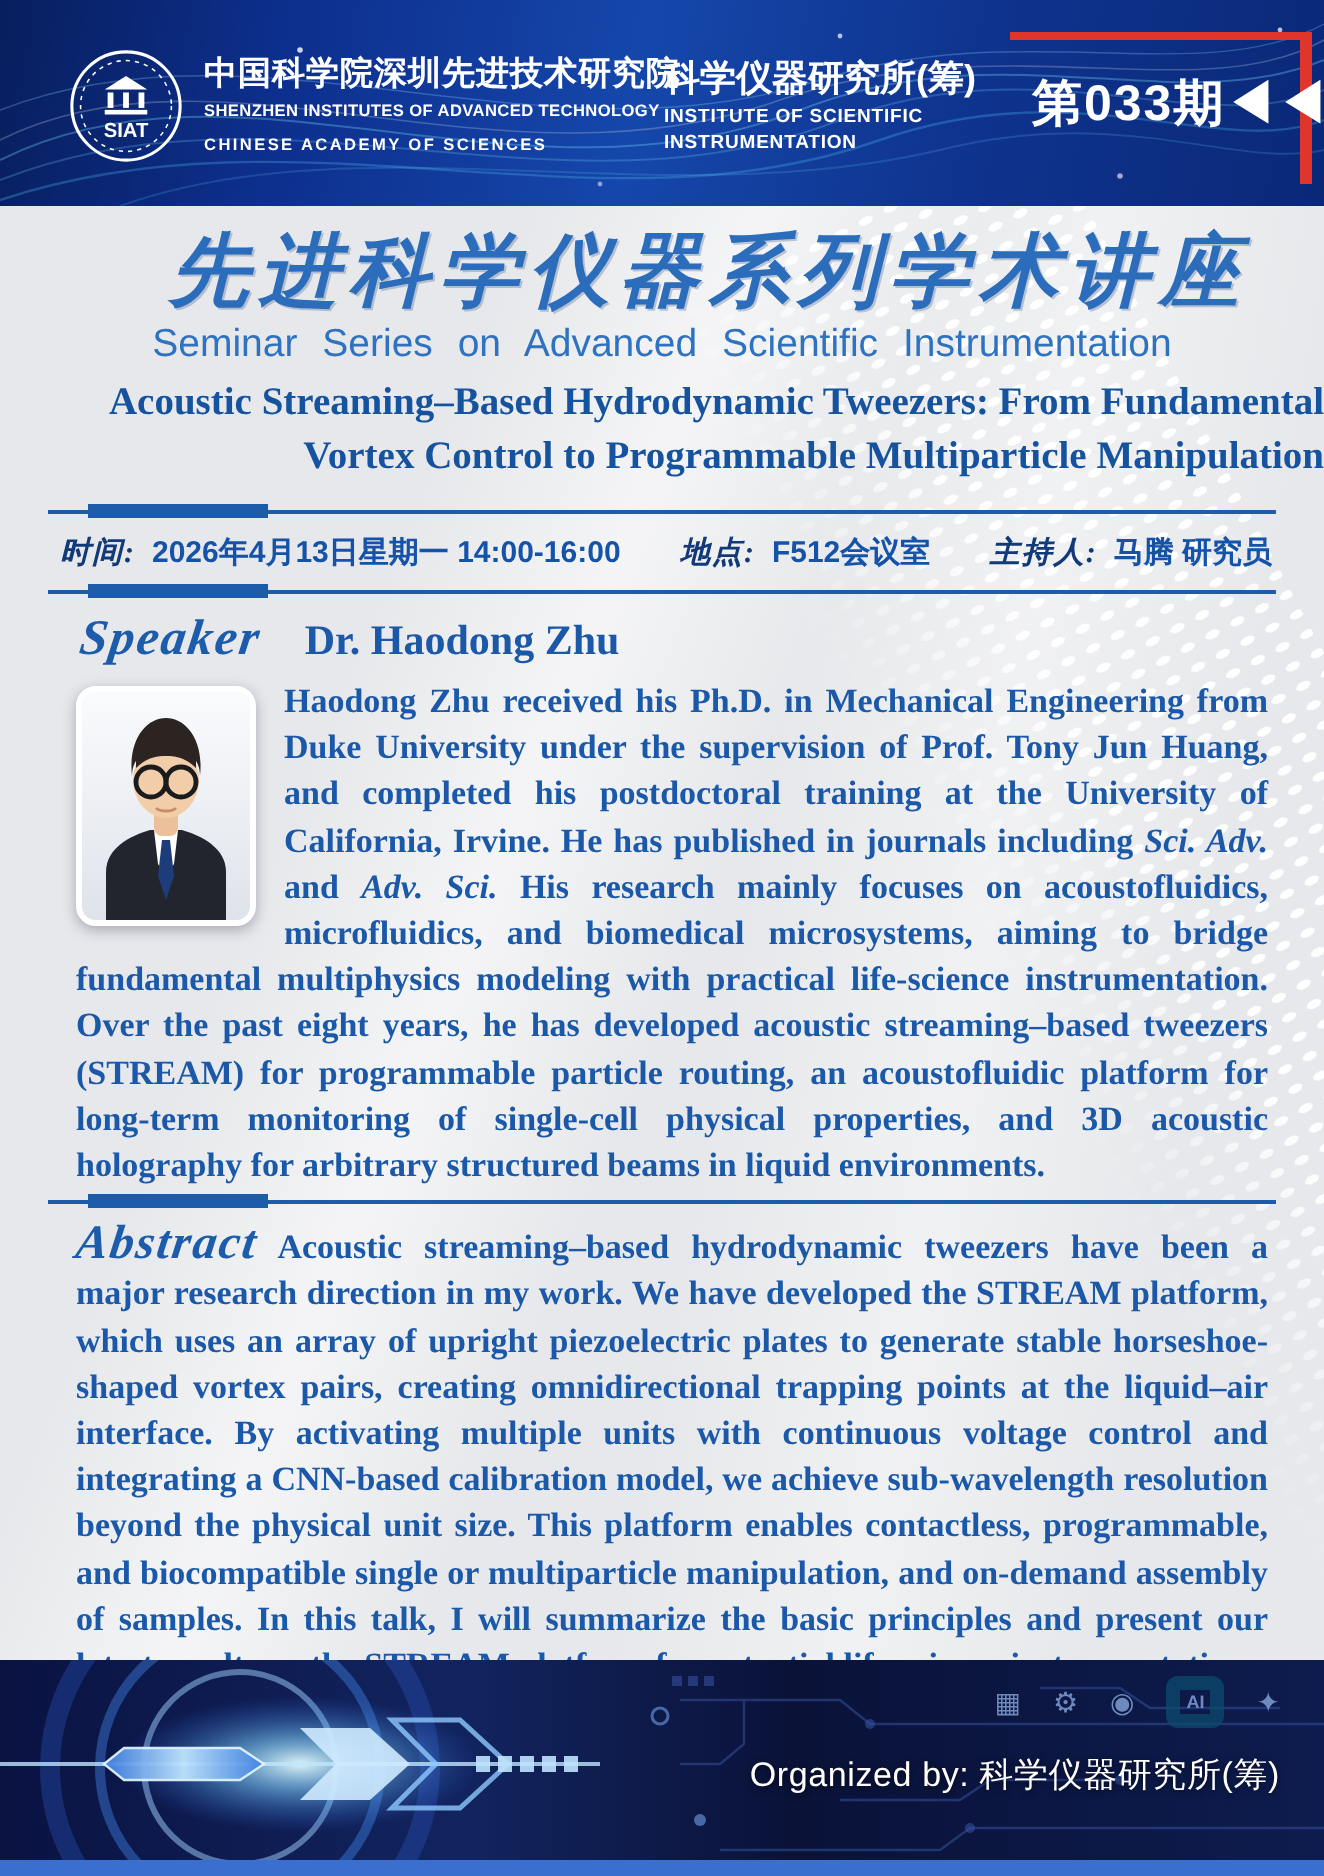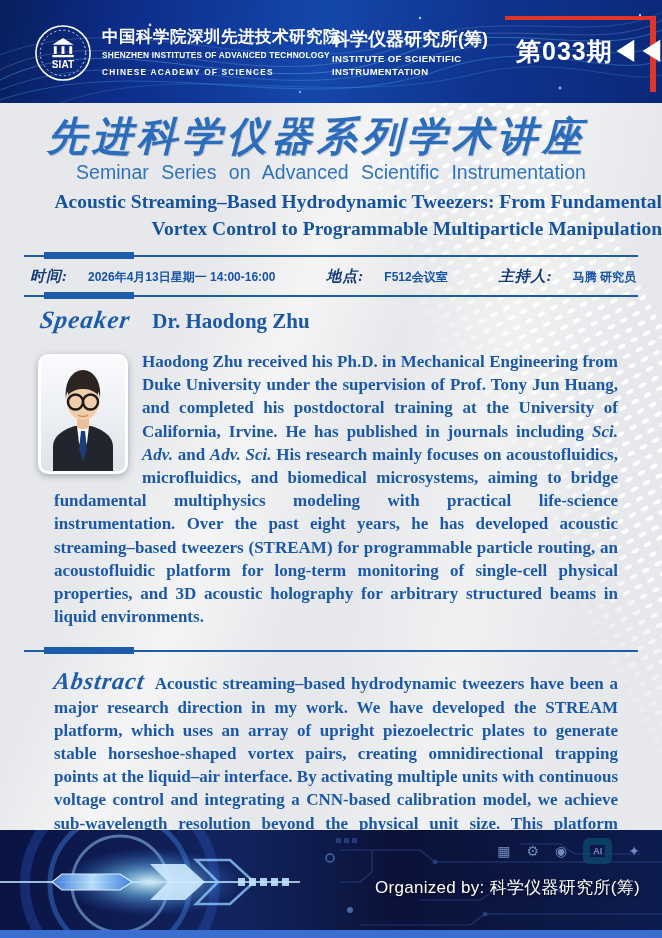--- a/index.html
+++ b/index.html
@@ -48,21 +48,21 @@
     position:absolute;top:-40px;bottom:-40px;right:-60px;width:220px;z-index:0;
     background-image:radial-gradient(6px 3.2px at 7px 5px,rgba(255,255,255,.95) 62%,rgba(255,255,255,0) 66%);
     background-size:14px 11px;
     transform:rotate(-28deg);
     -webkit-mask-image:linear-gradient(to left,#000 55%,transparent 100%);
     mask-image:linear-gradient(to left,#000 55%,transparent 100%);
     pointer-events:none;
   }
   .body-inner{position:relative;z-index:1;}
   .cn-title{
-    margin:0;text-align:left;font-size:40px;line-height:48px;font-weight:bold;font-style:italic;
+    margin:0;text-align:center;font-size:40px;line-height:48px;font-weight:bold;font-style:italic;
     color:#2b6cbb;letter-spacing:5px;text-shadow:1px 1px 0 rgba(20,60,120,.25);padding-left:47px;
   }
   .en-series{
     text-align:center;font-size:19.5px;line-height:22px;color:#2f73c0;word-spacing:7px;margin-top:1px;
   }
   .en-title{
     text-align:right;font-family:"Liberation Serif",serif;font-weight:bold;
     font-size:19.5px;line-height:27px;color:#16539e;margin-top:5px;
   }
   .divider{position:relative;height:7px;margin:0 24px;}
@@ -72,38 +72,38 @@
   .d2{margin-top:6px;}
   .d3{margin-top:3px;}
   .info-row{
     display:flex;align-items:baseline;justify-content:space-between;
     margin:8px 26px 0 30px;white-space:nowrap;
   }
   .info-label{
     font-family:"Liberation Serif",serif;font-style:italic;font-weight:bold;
     font-size:15px;color:#123a78;letter-spacing:1px;
   }
-  .info-value{font-size:12px;font-weight:bold;color:#1453a8;margin-left:20px;}
+  .info-value{font-size:15px;font-weight:bold;color:#1453a8;margin-left:8px;}
   .speaker-row{display:flex;align-items:baseline;margin:7px 30px 0 40px;}
   .script-word{
     display:inline-block;font-family:"Liberation Serif",serif;font-style:italic;font-weight:bold;
     font-size:25px;color:#1d5cab;transform:skewX(-8deg);letter-spacing:1px;
   }
   .speaker-name{
     font-family:"Liberation Serif",serif;font-weight:bold;font-size:21px;color:#1c58a8;margin-left:22px;
   }
   .bio-wrap{margin:5px 28px 0 38px;}
   .photo{
     float:left;width:84px;height:114px;margin:4px 14px 2px 0;
     border:3px solid #fff;border-radius:10px;box-shadow:0 2px 7px rgba(40,50,80,.35);
     overflow:hidden;background:#eef0f4;
   }
   .photo svg{display:block;}
   .flow-text{
-    margin:16px;font-family:"Liberation Serif",serif;font-weight:bold;font-size:17px;
+    margin:0;font-family:"Liberation Serif",serif;font-weight:bold;font-size:17px;
     line-height:23.2px;color:#1b59a8;text-align:justify;
   }
   .flow-text i{font-style:italic;}
   .abstract-wrap{margin:7px 28px 0 38px;}
   .abstract-wrap .script-word{font-size:24px;margin-right:10px;}
   
   .footer{
     position:relative;height:108px;background:#081030;overflow:hidden;
   }
   .footer svg{position:absolute;inset:0;}

